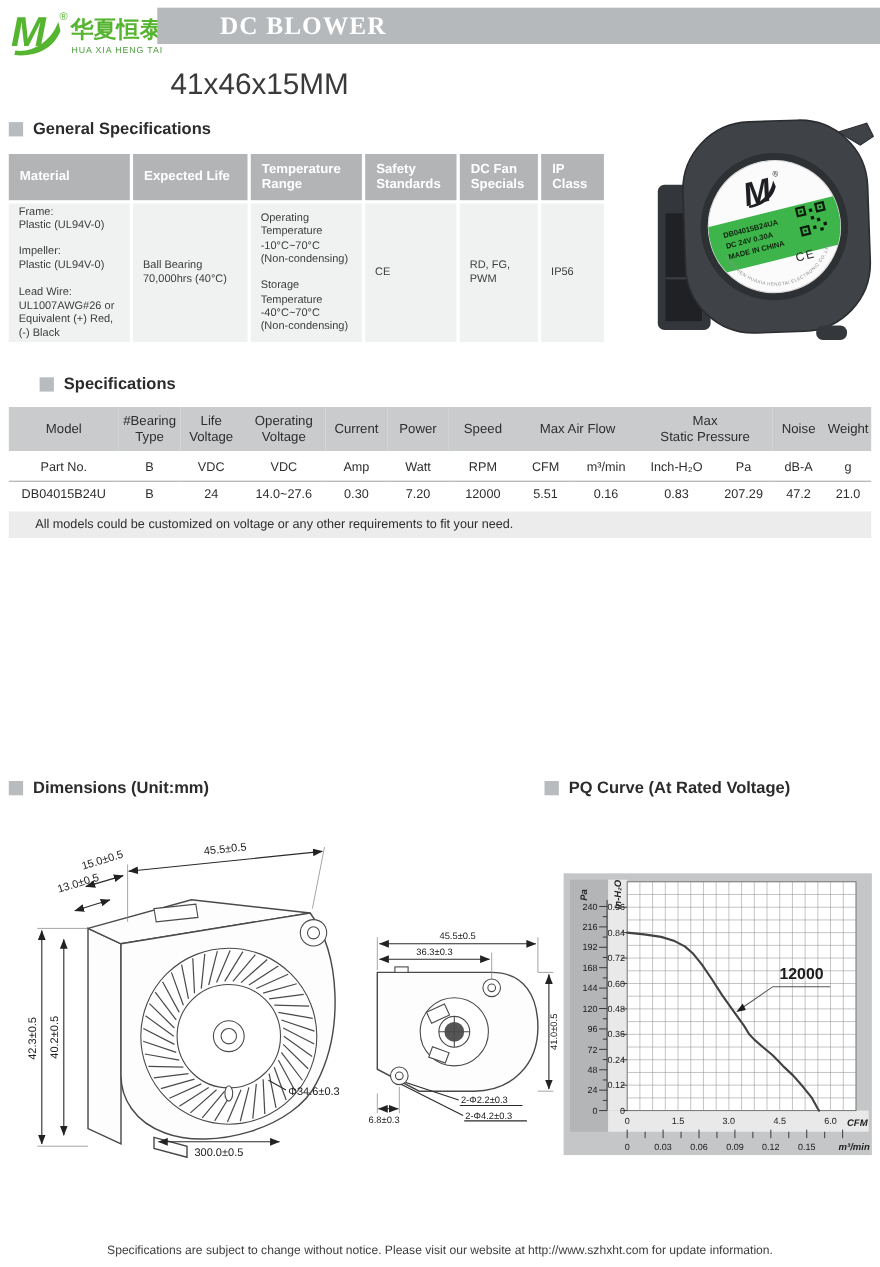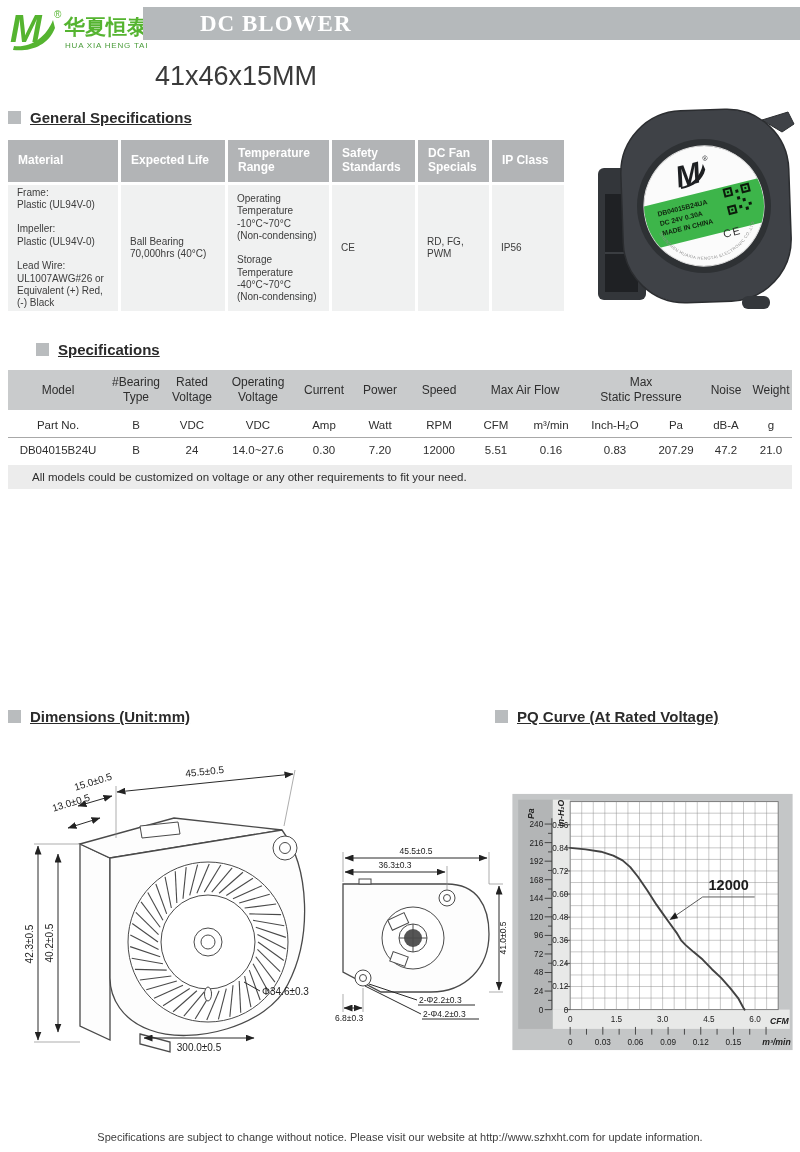--- a/index.html
+++ b/index.html
@@ -6,21 +6,21 @@
   .page{position:relative;width:800px;height:1152px;background:#fff;overflow:hidden;
         font-family:"Liberation Sans",sans-serif;color:#333;}
   
   .banner{position:absolute;left:143px;top:7px;width:657px;height:33px;background:#b5b9bb;font-family:Liberation Serif, serif;}
   .banner-title{position:absolute;left:57px;top:4px;font-size:23px;font-weight:bold;color:#fff;letter-spacing:1px;}
   .logo{position:absolute;left:8px;top:6px;}
   .badge{position:absolute;left:8px;top:59px;width:130px;height:34px;background:#a8abad;border-radius:3px;
          display:flex;align-items:center;justify-content:center;color:#fff;font-size:23px;letter-spacing:1px;}
   .size-text{position:absolute;left:155px;top:61px;font-size:27px;color:#3a3a3a;}
   
-  .sec-title{position:absolute;display:flex;align-items:center;gap:9px;font-weight:bold;font-size:15px;color:#2b2b2b;text-decoration:underline;}
+  .sec-title{position:absolute;display:flex;align-items:center;gap:9px;font-weight:bold;font-size:15px;color:#2b2b2b;}
   .sec-title .bullet{width:13px;height:13px;background:#b9bcbe;flex:0 0 auto;}
   
   .gspec{position:absolute;left:8px;top:140px;display:flex;gap:3px;}
   .gcol{display:flex;flex-direction:column;gap:3px;}
   .gh{background:#b2b4b6;color:#fff;font-weight:bold;font-size:12px;height:42px;display:flex;
       align-items:center;padding:0 10px;line-height:1.15;box-sizing:border-box;}
   .gb{background:#f0f1f1;font-size:10px;color:#3c3c3c;height:126px;padding:8px 9px;line-height:1.23;
       display:flex;align-items:center;white-space:pre-line;box-sizing:border-box;}
   
   .spec-table{position:absolute;left:8px;top:370px;width:784px;border-collapse:collapse;table-layout:fixed;}
@@ -117,21 +117,21 @@
       <div class="gh" style="white-space:pre-line">Safety
 Standards</div>
       <div class="gb">CE</div>
     </div>
     <div class="gcol" style="width:71px">
       <div class="gh" style="white-space:pre-line">DC Fan
 Specials</div>
       <div class="gb">RD, FG,
 PWM</div>
     </div>
-    <div class="gcol" style="width:72px">
+    <div class="gcol" style="width:57px">
       <div class="gh" style="white-space:pre-line">IP Class</div>
       <div class="gb">IP56</div>
     </div>
   </div>
 
   <div class="draw" style="left:592px;top:102px;">
     <svg width="205" height="210" viewBox="0 0 205 210">
       <defs>
           <clipPath id="clipLbl">
             <circle cx="0" cy="0" r="60"></circle>
@@ -203,21 +203,21 @@
         <col style="width:70px">
         <col style="width:52px">
         <col style="width:48px">
         <col style="width:42px">
     </colgroup>
     <thead>
       <tr>
         <th>Model</th>
         <th>#Bearing
 Type</th>
-        <th>Rated
+        <th>Life
 Voltage</th>
         <th>Operating
 Voltage</th>
         <th>Current</th>
         <th>Power</th>
         <th>Speed</th>
         <th colspan="2">Max Air Flow</th>
         <th colspan="2">Max
 Static Pressure</th>
         <th>Noise</th>

